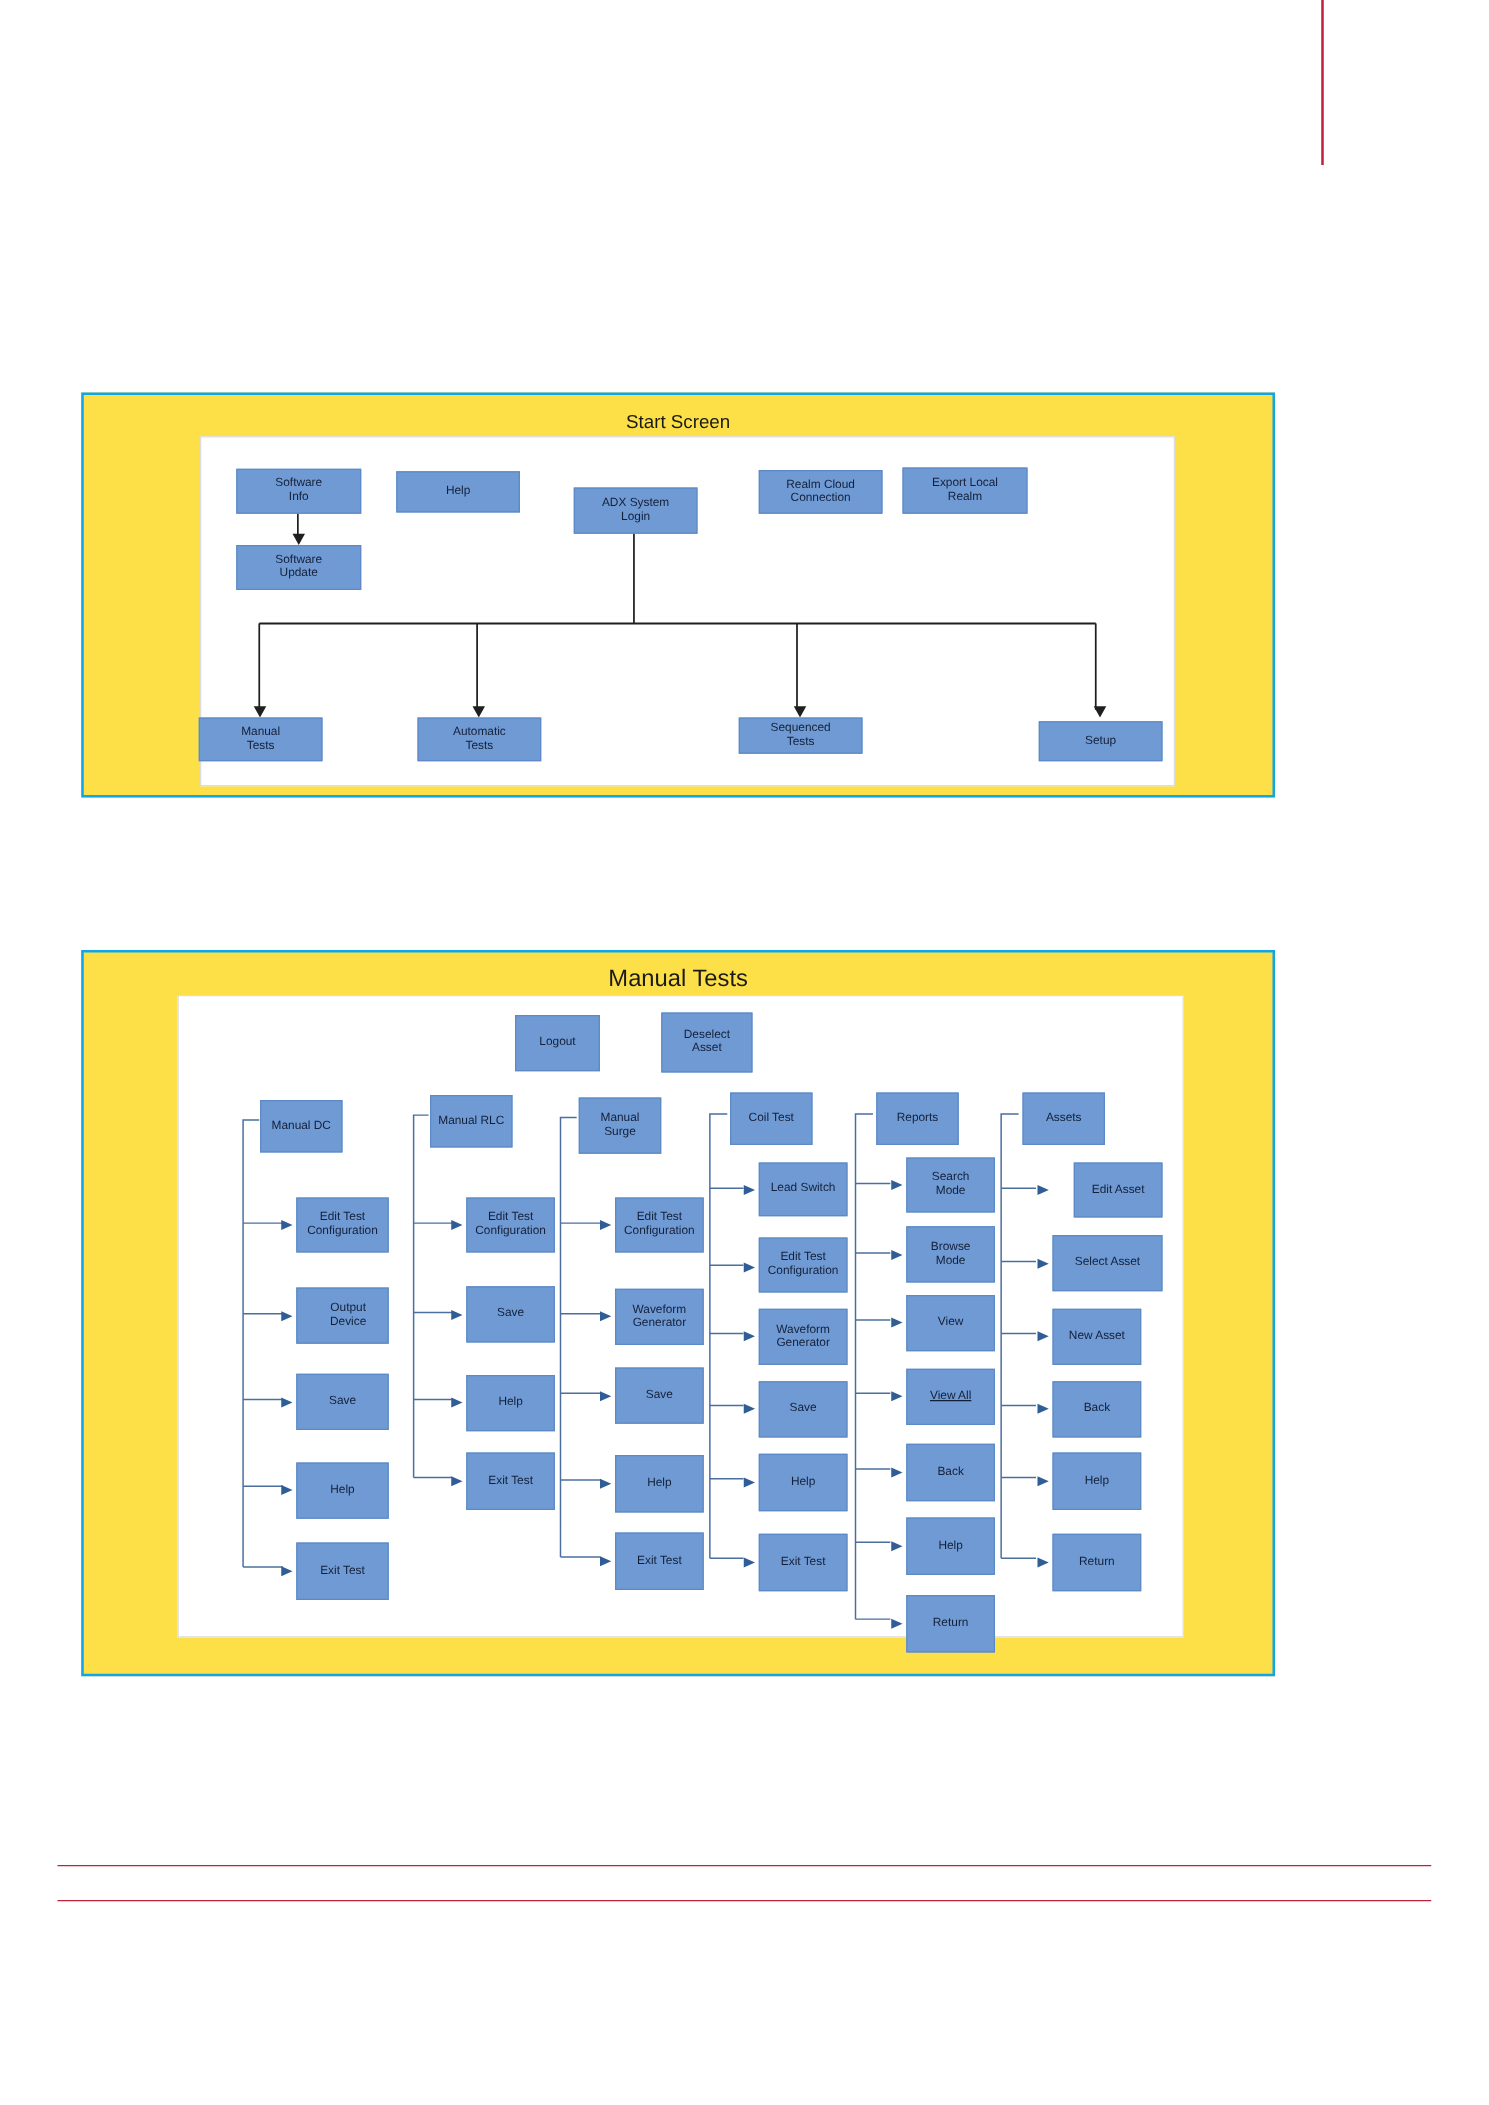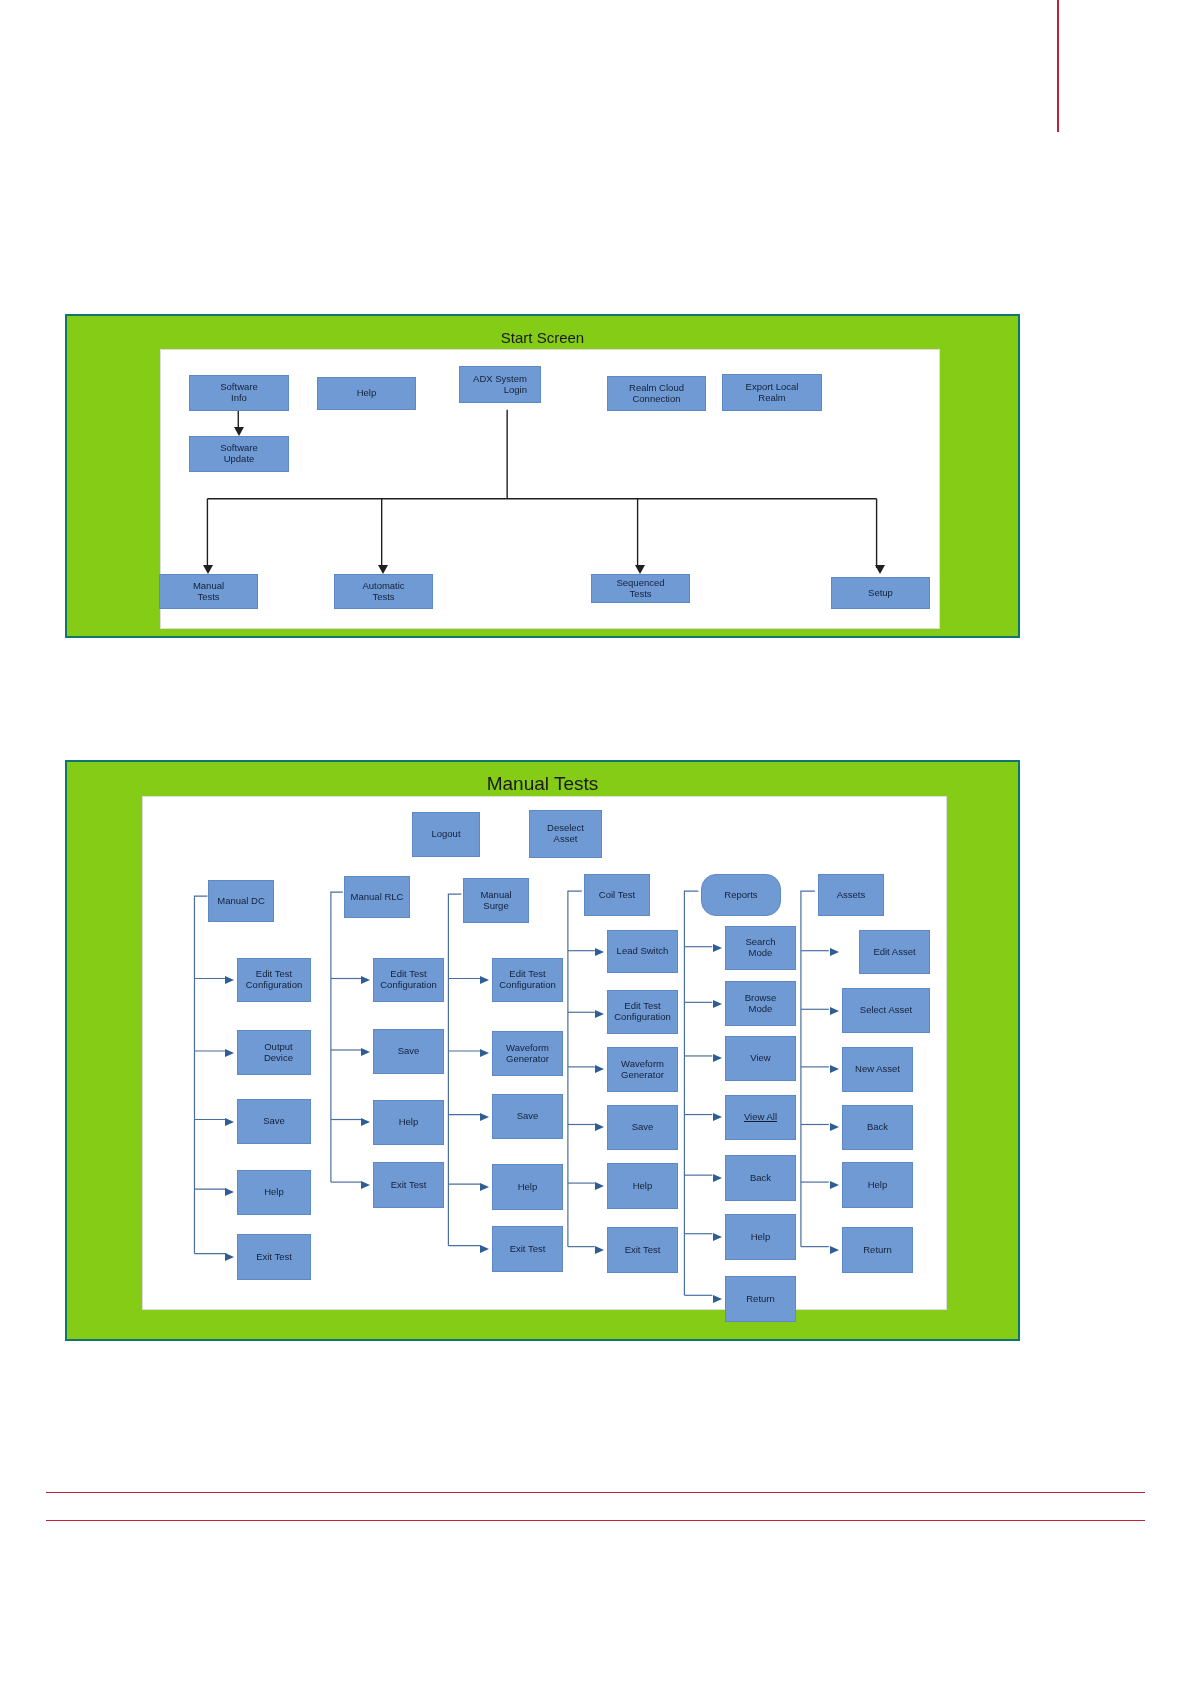--- a/index.html
+++ b/index.html
@@ -15,22 +15,22 @@
     background:#c0213a;
   }
   .footer-rule{
     position:absolute;left:46px;width:1099px;height:1px;background:#c0213a;
   }
   .footer-rule.r1{top:1492px;}
   .footer-rule.r2{top:1520px;}
 
   
   .diagram{
-    position:absolute;background:#84cc16;
-    border:2px solid #0f766e;
+    position:absolute;background:#fde047;
+    border:2px solid #0ea5e9;
     box-sizing:border-box;
   }
   #diagram-start{left:65px;top:314px;width:955px;height:324px;}
   #diagram-manual{left:65px;top:760px;width:955px;height:581px;}
 
   .diagram-title{
     position:absolute;left:0;right:0;text-align:center;
     font-size:15px;color:#1a1a1a;font-weight:400;
   }
   #diagram-start .diagram-title{top:13px;font-size:15px;}
@@ -99,21 +99,21 @@
 
   <div class="arrow-down" style="left:167px;top:111px;"></div>
   <div class="arrow-down" style="left:136px;top:249px;"></div>
   <div class="arrow-down" style="left:311px;top:249px;"></div>
   <div class="arrow-down" style="left:568px;top:249px;"></div>
   <div class="arrow-down" style="left:808px;top:249px;"></div>
 
   <div class="node" style="left:122px;top:59px;width:100px;height:36px;">Software
 Info</div>
   <div class="node" style="left:250px;top:61px;width:99px;height:33px;">Help</div>
-  <div class="node" style="left:392px;top:50px;width:82px;height:37px;text-align:right;">ADX System
+  <div class="node" style="left:392px;top:74px;width:99px;height:37px;">ADX System
 Login</div>
   <div class="node" style="left:540px;top:60px;width:99px;height:35px;">Realm Cloud
 Connection</div>
   <div class="node" style="left:655px;top:58px;width:100px;height:37px;">Export Local
 Realm</div>
 
   <div class="node" style="left:122px;top:120px;width:100px;height:36px;">Software
 Update</div>
 
   <div class="node" style="left:92px;top:258px;width:99px;height:35px;">Manual
@@ -241,21 +241,21 @@
   <div class="arrow-right" style="left:528px;top:302.5px;"></div>
   <div class="node" style="left:540px;top:285px;width:71px;height:45px;">Waveform
 Generator</div>
   <div class="arrow-right" style="left:528px;top:360.5px;"></div>
   <div class="node" style="left:540px;top:343px;width:71px;height:45px;">Save</div>
   <div class="arrow-right" style="left:528px;top:419.5px;"></div>
   <div class="node" style="left:540px;top:401px;width:71px;height:46px;">Help</div>
   <div class="arrow-right" style="left:528px;top:483.5px;"></div>
   <div class="node" style="left:540px;top:465px;width:71px;height:46px;">Exit Test</div>
 
-  <div class="node" style="left:634px;top:112px;width:80px;height:42px;border-radius:15px;">Reports</div>
+  <div class="node" style="left:634px;top:112px;width:66px;height:42px;">Reports</div>
   <div class="arrow-right" style="left:646px;top:181.5px;"></div>
   <div class="node" style="left:658px;top:164px;width:71px;height:44px;">Search
 Mode</div>
   <div class="arrow-right" style="left:646px;top:237.5px;"></div>
   <div class="node" style="left:658px;top:219px;width:71px;height:45px;">Browse
 Mode</div>
   <div class="arrow-right" style="left:646px;top:291.5px;"></div>
   <div class="node" style="left:658px;top:274px;width:71px;height:45px;">View</div>
   <div class="arrow-right" style="left:646px;top:350.5px;"></div>
   <div class="node" style="left:658px;top:333px;width:71px;height:45px;text-decoration:underline;">View All</div>

